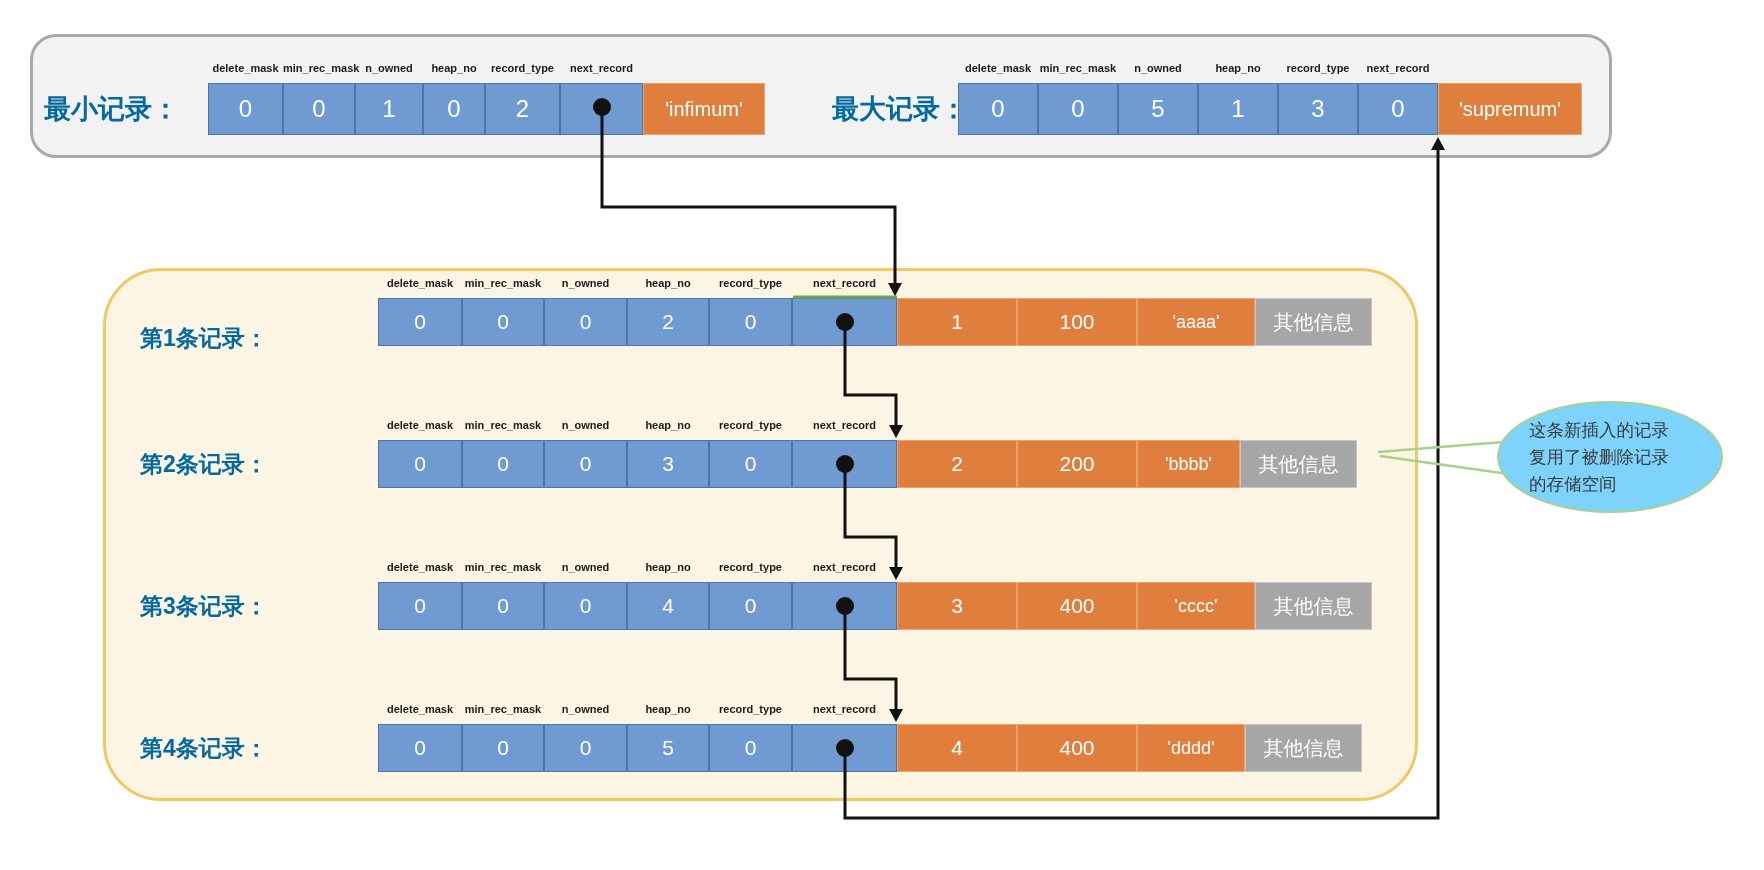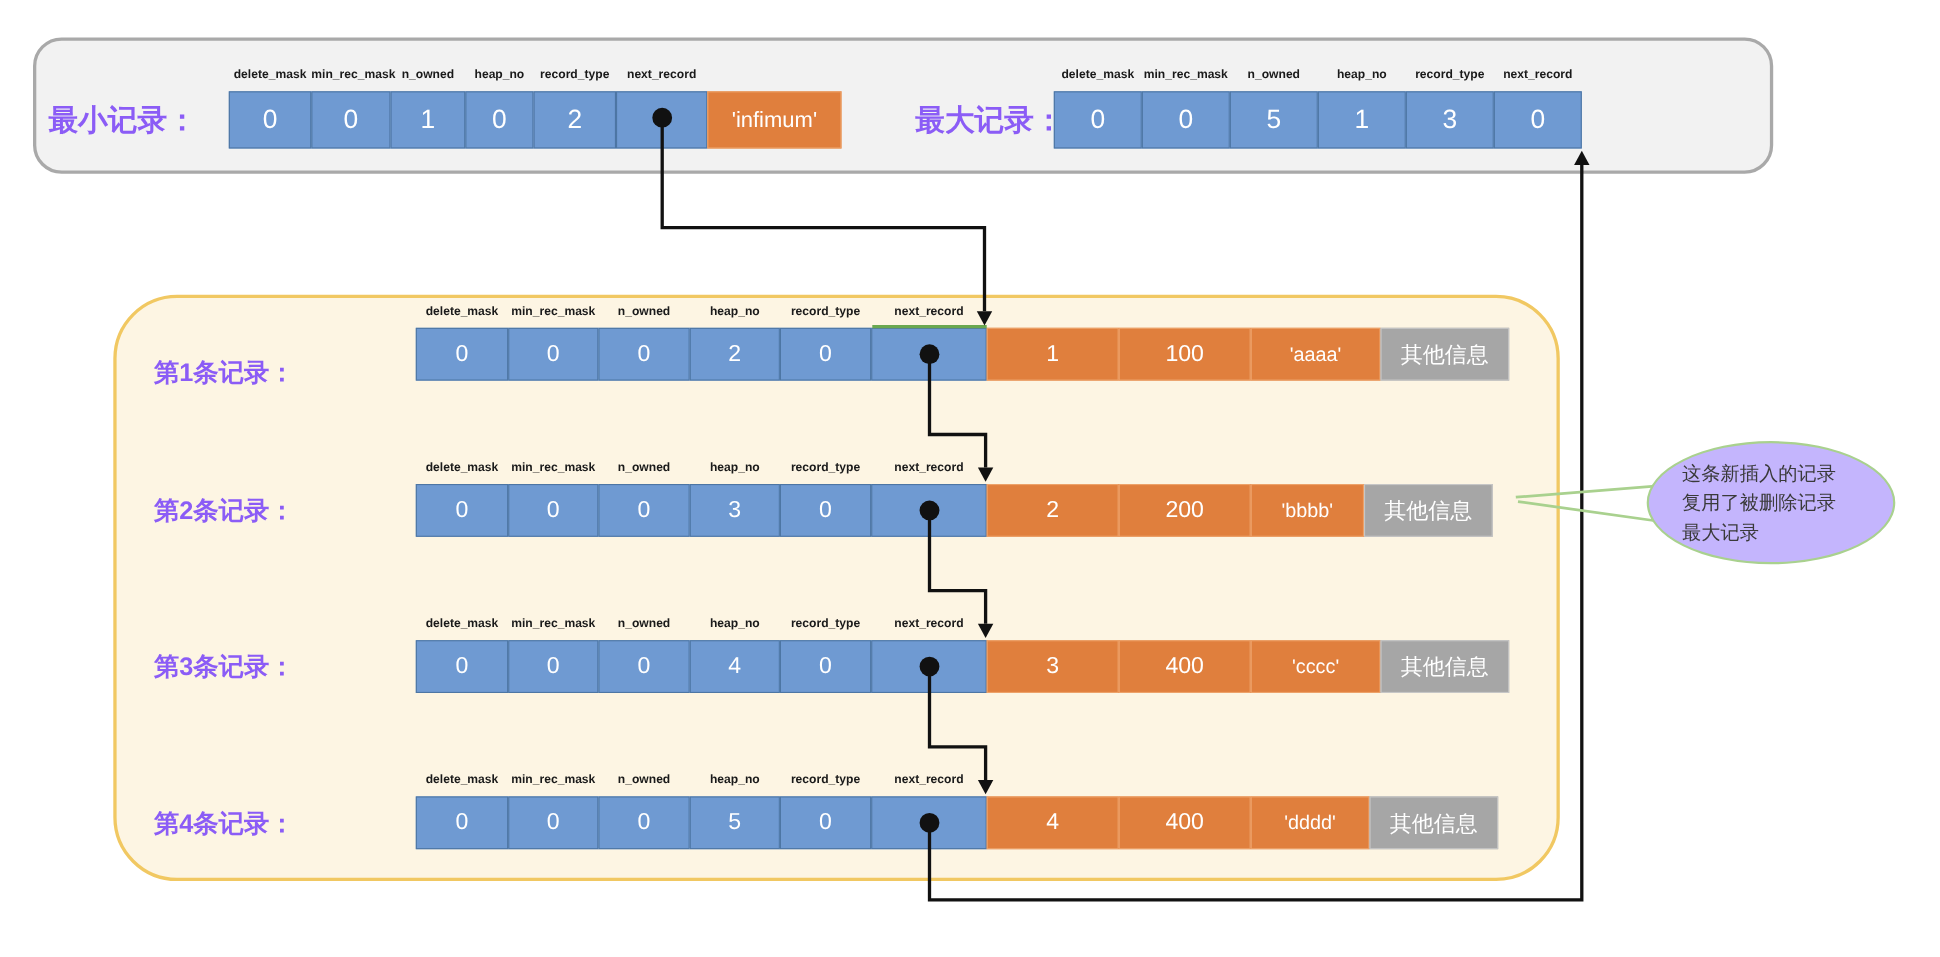--- a/index.html
+++ b/index.html
@@ -10,21 +10,21 @@
   
   .top-panel{
     position:absolute;left:30px;top:34px;width:1576px;height:118px;
     background:#f2f2f2;border:3px solid #a9a9a9;border-radius:26px;
   }
   .rec-panel{
     position:absolute;left:103px;top:268px;width:1309px;height:527px;
     background:#fdf5e3;border:3px solid #f1c862;border-radius:58px;
   }
   
-  .lbl{position:absolute;color:#8b5cf6;font-weight:bold;white-space:nowrap;text-align:right;}
+  .lbl{position:absolute;color:#0369a1;font-weight:bold;white-space:nowrap;text-align:right;}
   .lbl.big{font-size:27px;}
   .lbl.row{font-size:23px;}
   
   .tbl{position:absolute;}
   .hdrs{position:absolute;left:0;top:-21px;display:flex;align-items:flex-end;}
   .hdr{display:block;font-size:11px;font-weight:bold;color:#1a1a1a;text-align:center;white-space:nowrap;}
   .cells{display:flex;}
   .cell{
     box-sizing:border-box;display:flex;align-items:center;justify-content:center;
     color:#ffffff;white-space:nowrap;
@@ -34,21 +34,21 @@
   .cell.grayc{background:#a6a6a6;border:1px solid #c6c6c6;font-size:20px;}
   .h52 .cell{height:52px;}
   .h48 .cell{height:48px;}
   .f24{font-size:24px;}
   .f21{font-size:21px;}
   .f20{font-size:20px;}
   .f18{font-size:18px;}
   
   .bubble{
     position:absolute;left:1497px;top:401px;width:226px;height:112px;
-    background:#c4b5fd;border:2.5px solid #a9d18e;border-radius:50%;
+    background:#7dd3fc;border:2.5px solid #a9d18e;border-radius:50%;
     display:flex;flex-direction:column;justify-content:center;
     padding-left:30px;box-sizing:border-box;z-index:25;
   }
   .bubble span{display:block;font-size:17.5px;line-height:27px;color:#3a3a3a;white-space:nowrap;}
   
   .overlay{position:absolute;left:0;top:0;z-index:20;pointer-events:none;}
 </style>
 </head>
 <body>
 
@@ -87,20 +87,21 @@
       <span class="hdr" style="width:80px">record_type</span>
       <span class="hdr" style="width:80px">next_record</span>
     </div>
     <div class="cells h52">
       <span class="cell blue f24" style="width:80px">0</span>
       <span class="cell blue f24" style="width:80px">0</span>
       <span class="cell blue f24" style="width:80px">5</span>
       <span class="cell blue f24" style="width:80px">1</span>
       <span class="cell blue f24" style="width:80px">3</span>
       <span class="cell blue f24" style="width:80px">0</span>
+      <span class="cell orange f20" style="width:144px">'supremum'</span>
     </div>
   </div>
 
   <div class="rec-panel"></div>
 
   <div class="lbl row" style="left:140px;top:323px">第1条记录：</div>
   <div class="tbl" style="left:378px;top:298px">
     <div class="hdrs">
       <span class="hdr" style="width:84px">delete_mask</span>
       <span class="hdr" style="width:82px">min_rec_mask</span>
@@ -191,21 +192,21 @@
       <span class="cell orange f21" style="width:120px">4</span>
       <span class="cell orange f21" style="width:120px">400</span>
       <span class="cell orange f18" style="width:108px">'dddd'</span>
       <span class="cell grayc" style="width:117px">其他信息</span>
     </div>
   </div>
 
   <div class="bubble">
     <span>这条新插入的记录</span>
     <span>复用了被删除记录</span>
-    <span>最大记录</span>
+    <span>的存储空间</span>
   </div>
 
   <svg class="overlay" width="1764" height="870" viewBox="0 0 1764 870">
 
     <line x1="793" y1="297" x2="897" y2="297" stroke="#6aa84f" stroke-width="3"></line>
 
     <path d="M602 107 V207 H895 V283" fill="none" stroke="#111111" stroke-width="3"></path>
     <polygon points="888,283 902,283 895,296" fill="#111111"></polygon>
     <circle cx="602" cy="107" r="9" fill="#111111"></circle>
 

